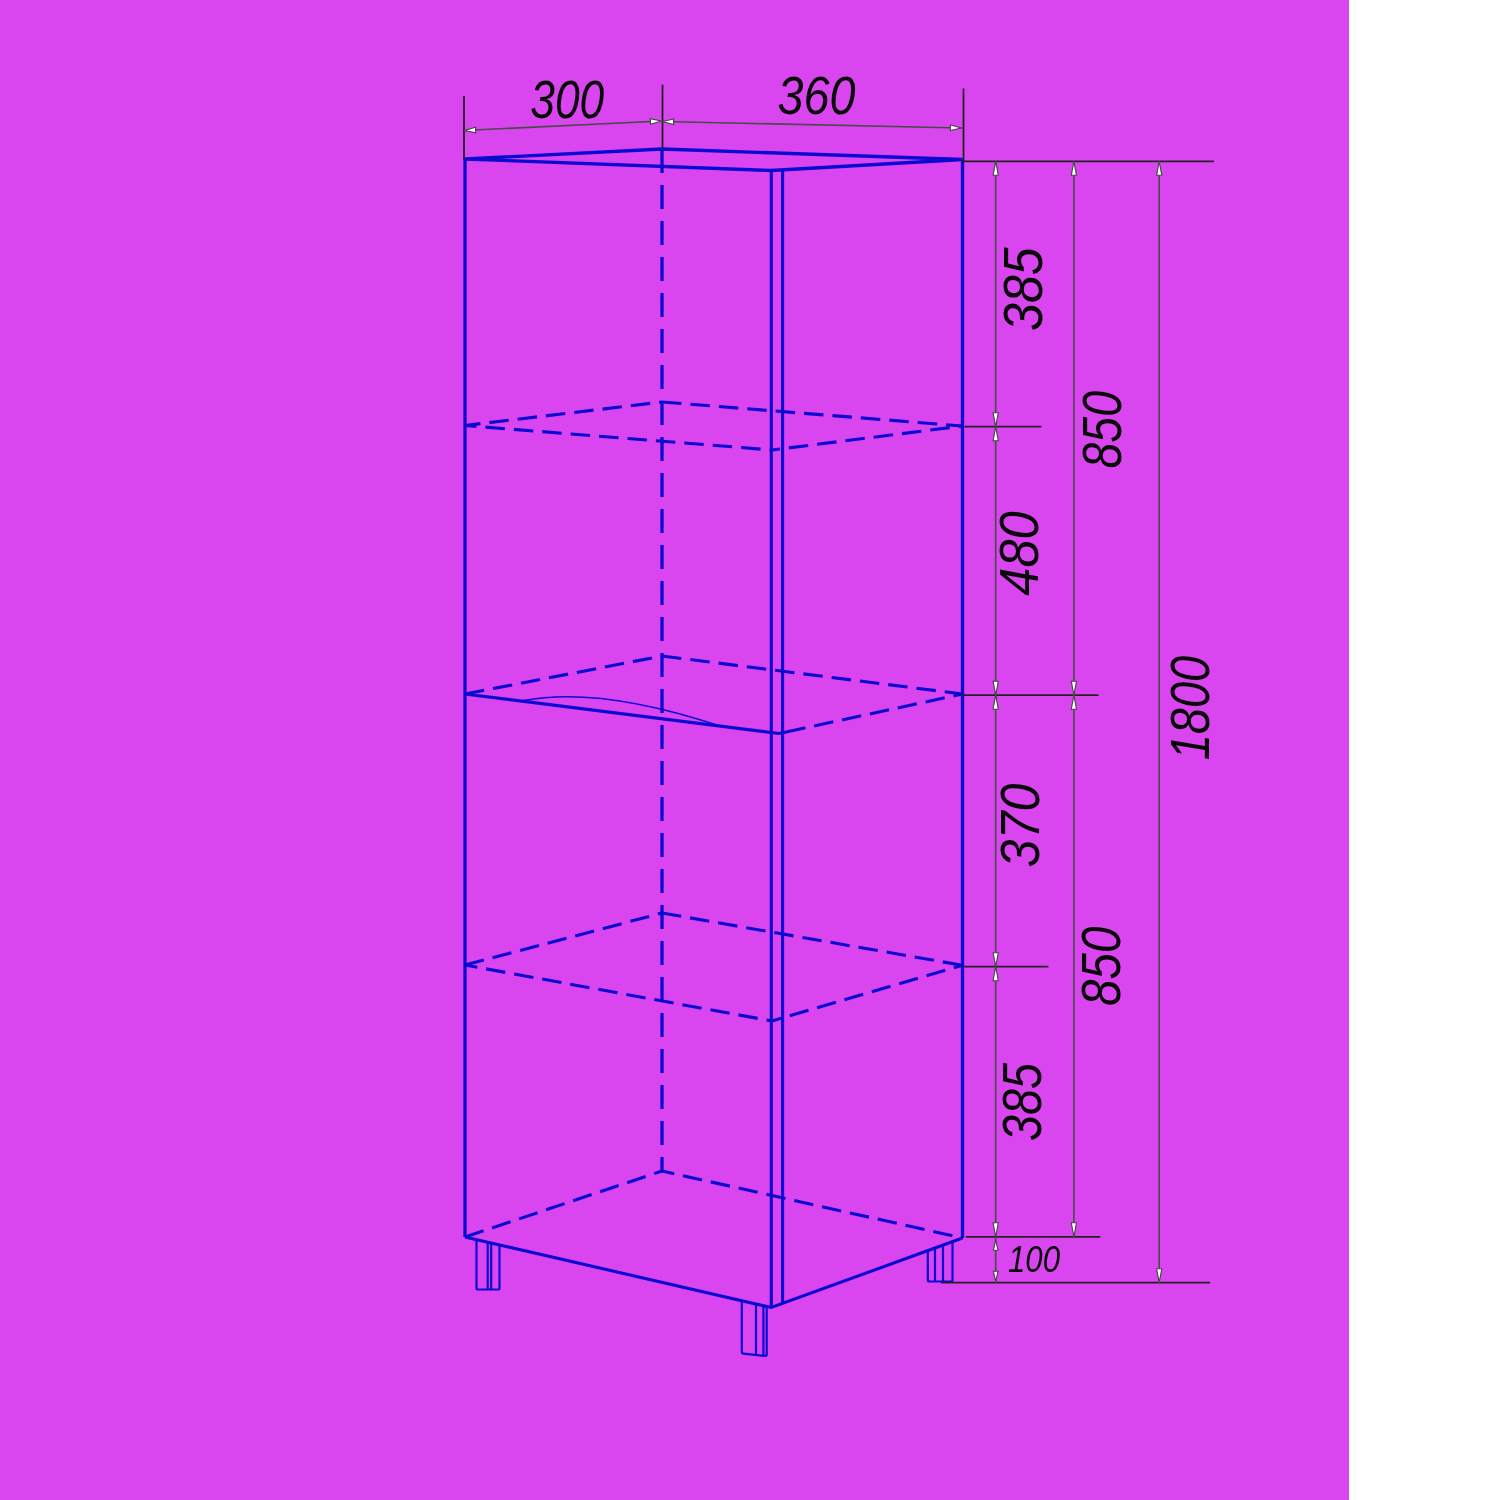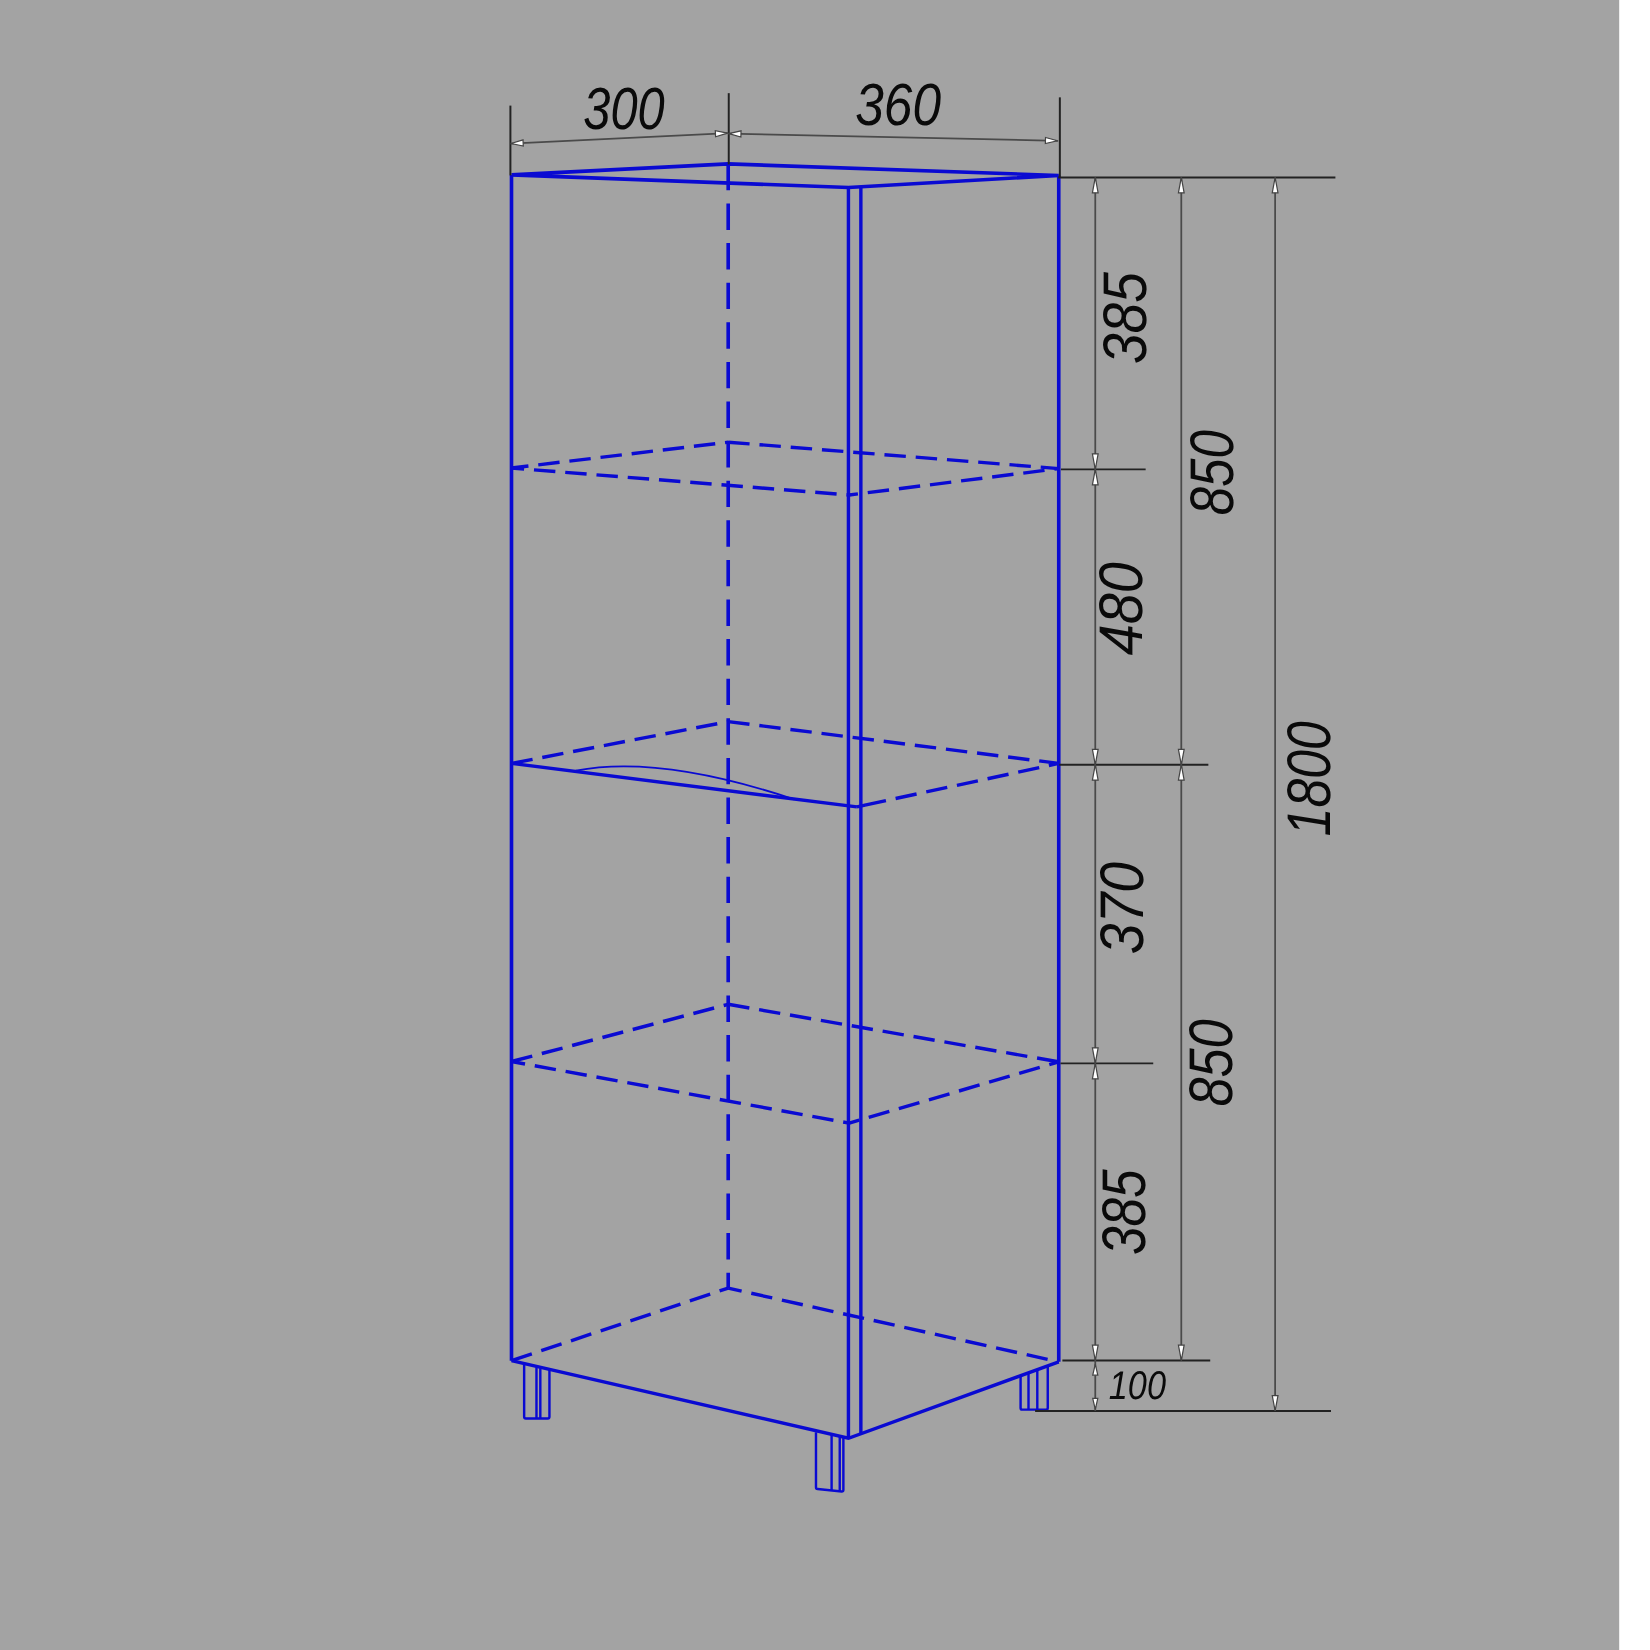--- a/index.html
+++ b/index.html
@@ -1,16 +1,16 @@
 <!DOCTYPE html>
 <html><head>
 <meta charset="utf-8">
 <style>
   html,body{margin:0;padding:0;background:#ffffff;}
-  .wrap{width:1472px;height:1500px;position:relative;background:#a3a3a3;
+  .wrap{width:1349px;height:1500px;position:relative;background:#d946ef;
         font-family:"Liberation Sans", sans-serif;}
   svg{display:block;}
   text{font-family:"Liberation Sans", sans-serif;font-style:italic;fill:#0a0a0a;filter:grayscale(1);}
 </style>
 </head>
 <body>
 <div class="wrap">
 <svg width="1500" height="1500" viewBox="0 0 1500 1500">
   <g fill="none" stroke-linecap="butt">
 

